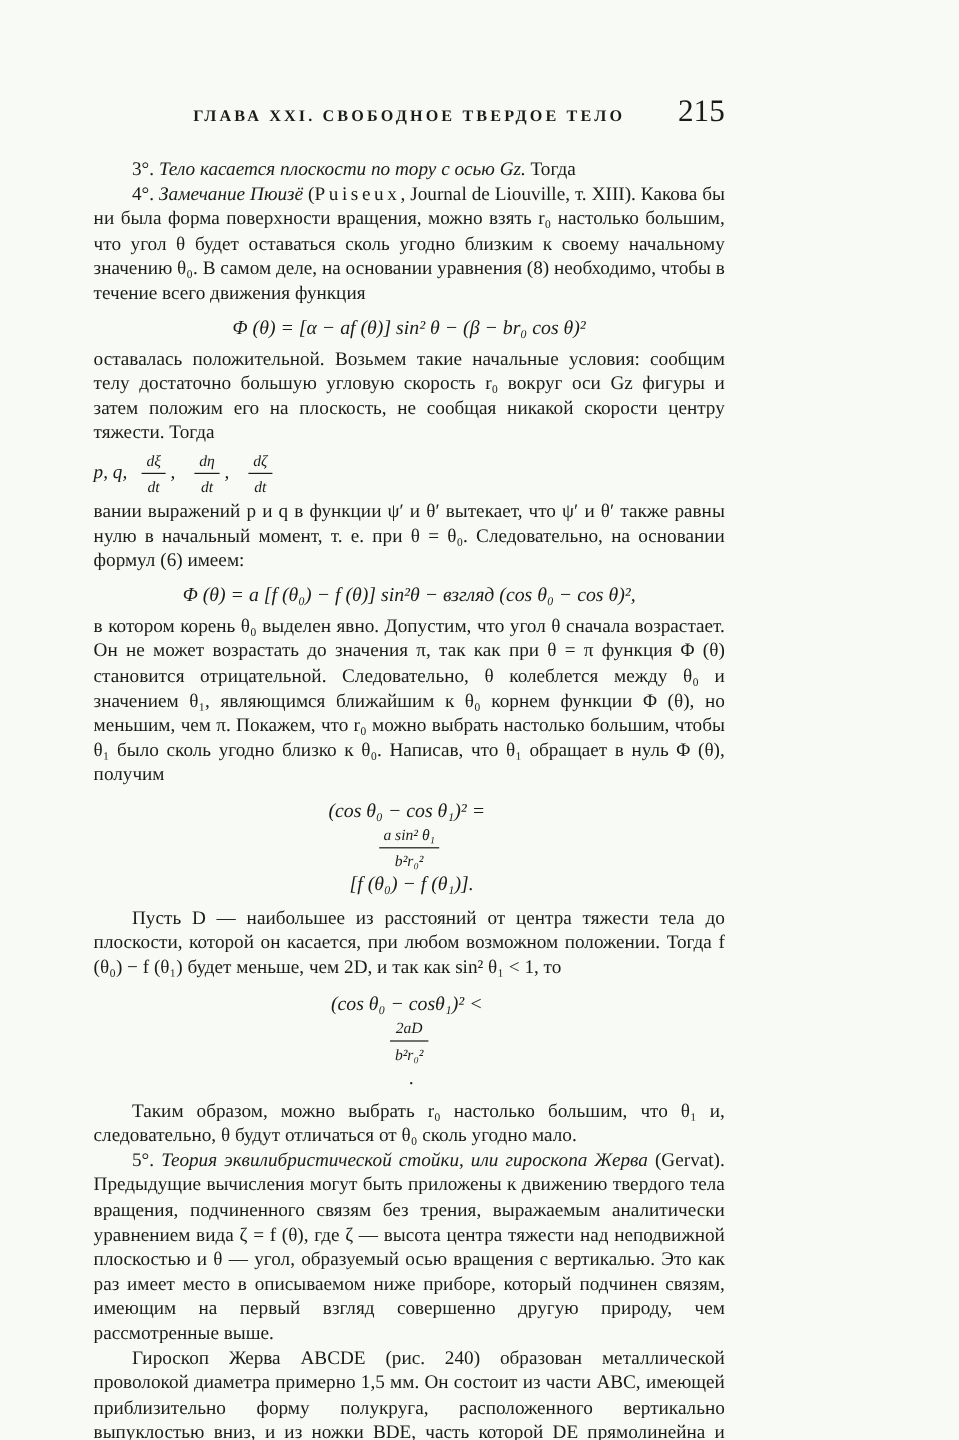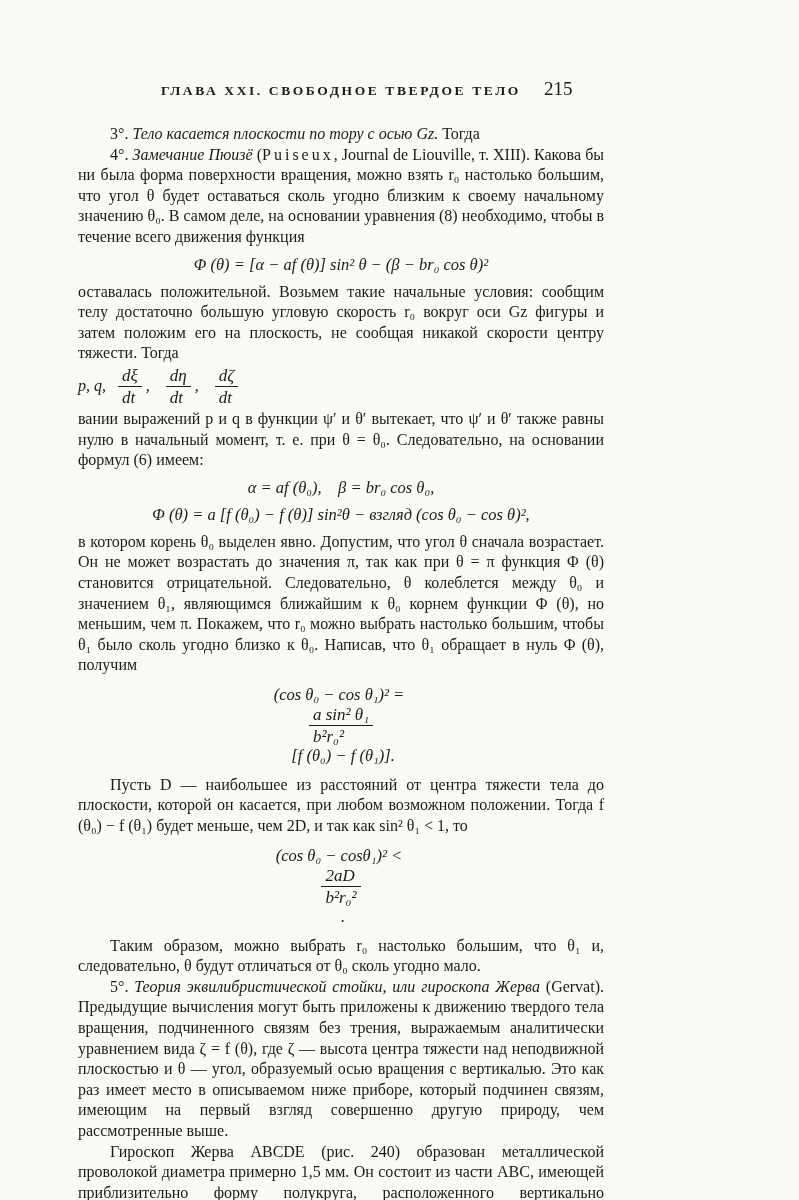--- a/index.html
+++ b/index.html
@@ -20,22 +20,22 @@
     display: flex; align-items: baseline; justify-content: space-between;
     margin-bottom: 24px;
   }
   .chapter-title {
     flex: 1; text-align: center;
     font-size: 13.5px; font-weight: 600;
     letter-spacing: 2.6px;
     padding-left: 60px;
   }
   .page-number {
-    font-size: 19px; font-weight: 400;
-    min-width: 60px; text-align: left;
+    font-size: 26px; font-weight: 400;
+    min-width: 60px; text-align: right;
   }
   .para {
     font-size: 16px; line-height: 20.6px;
     text-align: justify;
     margin: 0;
   }
   .indent { text-indent: 32px; }
   .it { font-style: italic; }
   .sp { letter-spacing: 3px; }
   .formula {
@@ -43,22 +43,22 @@
     text-align: center; white-space: pre;
     margin: 7px 0 7px 0;
   }
   .formula-row {
     display: flex; align-items: center; justify-content: center;
     font-size: 16.5px; font-style: italic;
     margin: 9px 0 9px 0; white-space: pre; flex-direction: column;
   }
   .frac {
     display: inline-flex; flex-direction: column;
-    text-align: left; vertical-align: middle;
-    font-size: 17px; line-height: 19px;
+    text-align: center; vertical-align: middle;
+    font-size: 13px; line-height: 19px;
     margin: 0 4px;
   }
   .frac .num { border-bottom: 1.3px solid #1b1b18; padding: 0 4px 1px 4px; }
   .frac .den { padding: 1px 4px 0 4px; }
   .inline-frac-line {
     display: flex; align-items: center;
     font-size: 16px; white-space: pre;
     margin: 2px 0;
   }
   .inline-frac-line .frac { font-style: italic; }
@@ -87,21 +87,20 @@
     <span class="mt">p, q,  </span>
     <span class="frac"><span class="num">dξ</span><span class="den">dt</span></span>
     <span class="mt">,   </span>
     <span class="frac"><span class="num">dη</span><span class="den">dt</span></span>
     <span class="mt">,   </span>
     <span class="frac"><span class="num">dζ</span><span class="den">dt</span></span>
   </div>
 
   <p class="para">вании выражений p и q в функции ψ′ и θ′ вытекает, что ψ′ и θ′ также равны нулю в начальный момент, т. е. при θ = θ₀. Следовательно, на основании формул (6) имеем:</p>
 
-  <div class="formula">α = af (θ₀),    β = br₀ cos θ₀,</div>
 
 
   <div class="formula">Φ (θ) = a [f (θ₀) − f (θ)] sin²θ − взгляд (cos θ₀ − cos θ)²,</div>
 
   <p class="para">в котором корень θ₀ выделен явно. Допустим, что угол θ сначала возрастает. Он не может возрастать до значения π, так как при θ = π функция Φ (θ) становится отрицательной. Следовательно, θ колеблется между θ₀ и значением θ₁, являющимся ближайшим к θ₀ корнем функции Φ (θ), но меньшим, чем π. Покажем, что r₀ можно выбрать настолько большим, чтобы θ₁ было сколь угодно близко к θ₀. Написав, что θ₁ обращает в нуль Φ (θ), получим</p>
 
   <div class="formula-row">
     <span>(cos θ₀ − cos θ₁)² = </span>
     <span class="frac"><span class="num">a sin² θ₁</span><span class="den">b²r₀²</span></span>
     <span> [f (θ₀) − f (θ₁)].</span>

